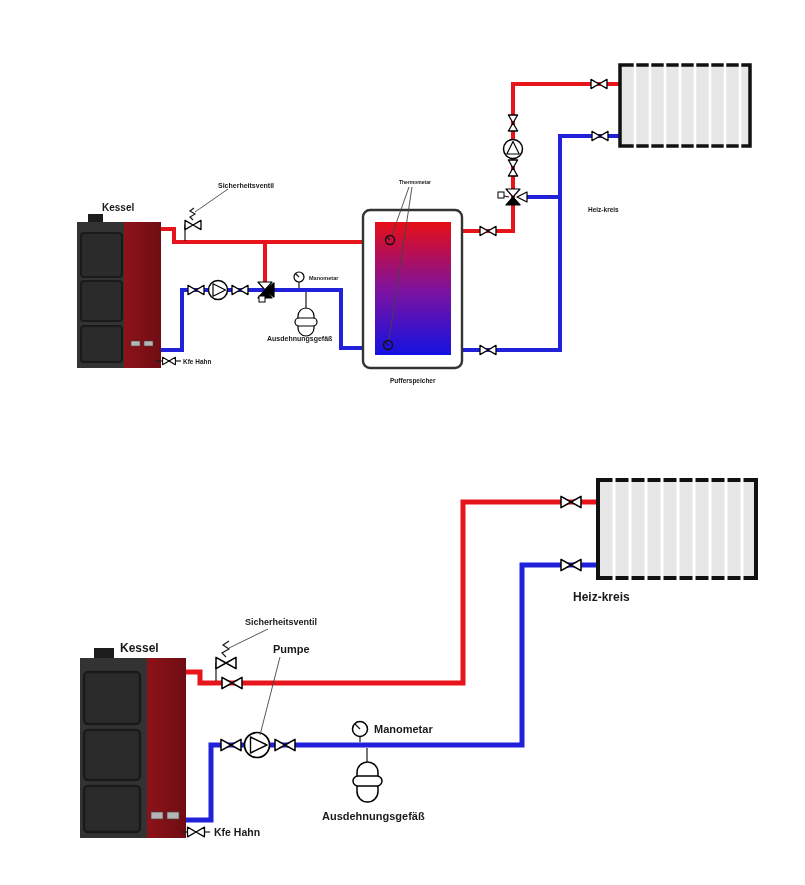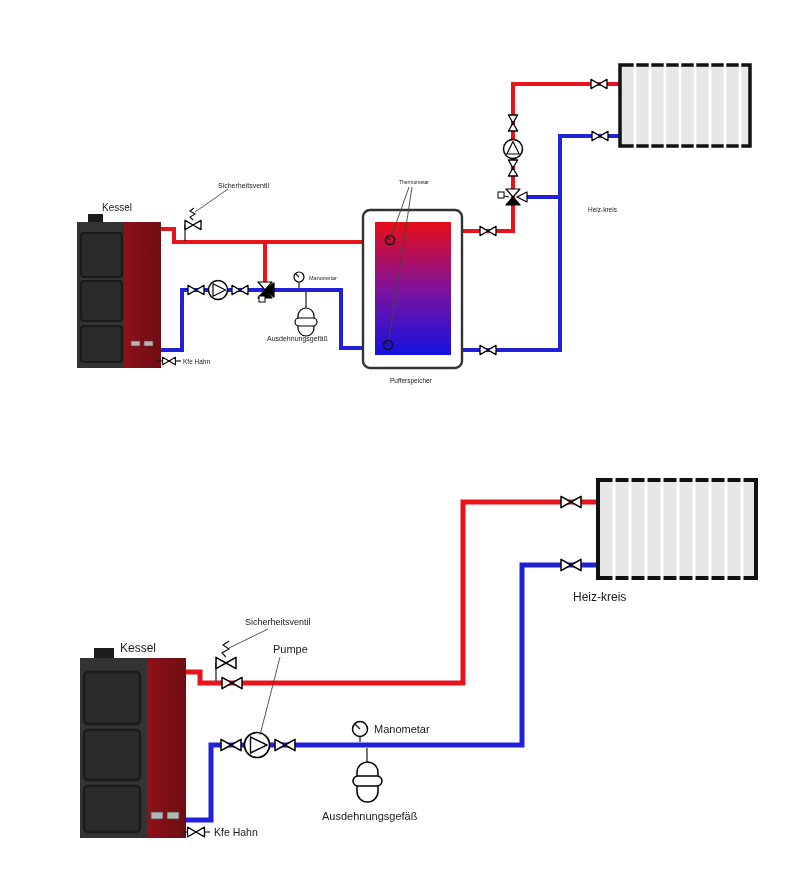--- a/index.html
+++ b/index.html
@@ -1,16 +1,16 @@
 <!DOCTYPE html>
 <html><head>
 <meta charset="utf-8">
 <style>
   html,body{margin:0;padding:0;background:#ffffff;}
-  .canvas{position:relative;width:805px;height:885px;background:#fff;overflow:hidden;}
+  .canvas{position:relative;width:805px;height:885px;background:#fff;overflow:hidden;font-weight:bold;}
   svg{display:block;}
   text{font-family:"Liberation Sans","DejaVu Sans",sans-serif;fill:#1a1a1a;}
   .t5{font-size:5px;}
   .t55{font-size:5.5px;}
   .t65{font-size:6.5px;}
   .t7{font-size:7px;}
   .t10{font-size:10px;}
   .t9b{font-size:9px;}
   .t105{font-size:10.5px;}
   .t11{font-size:11px;}

